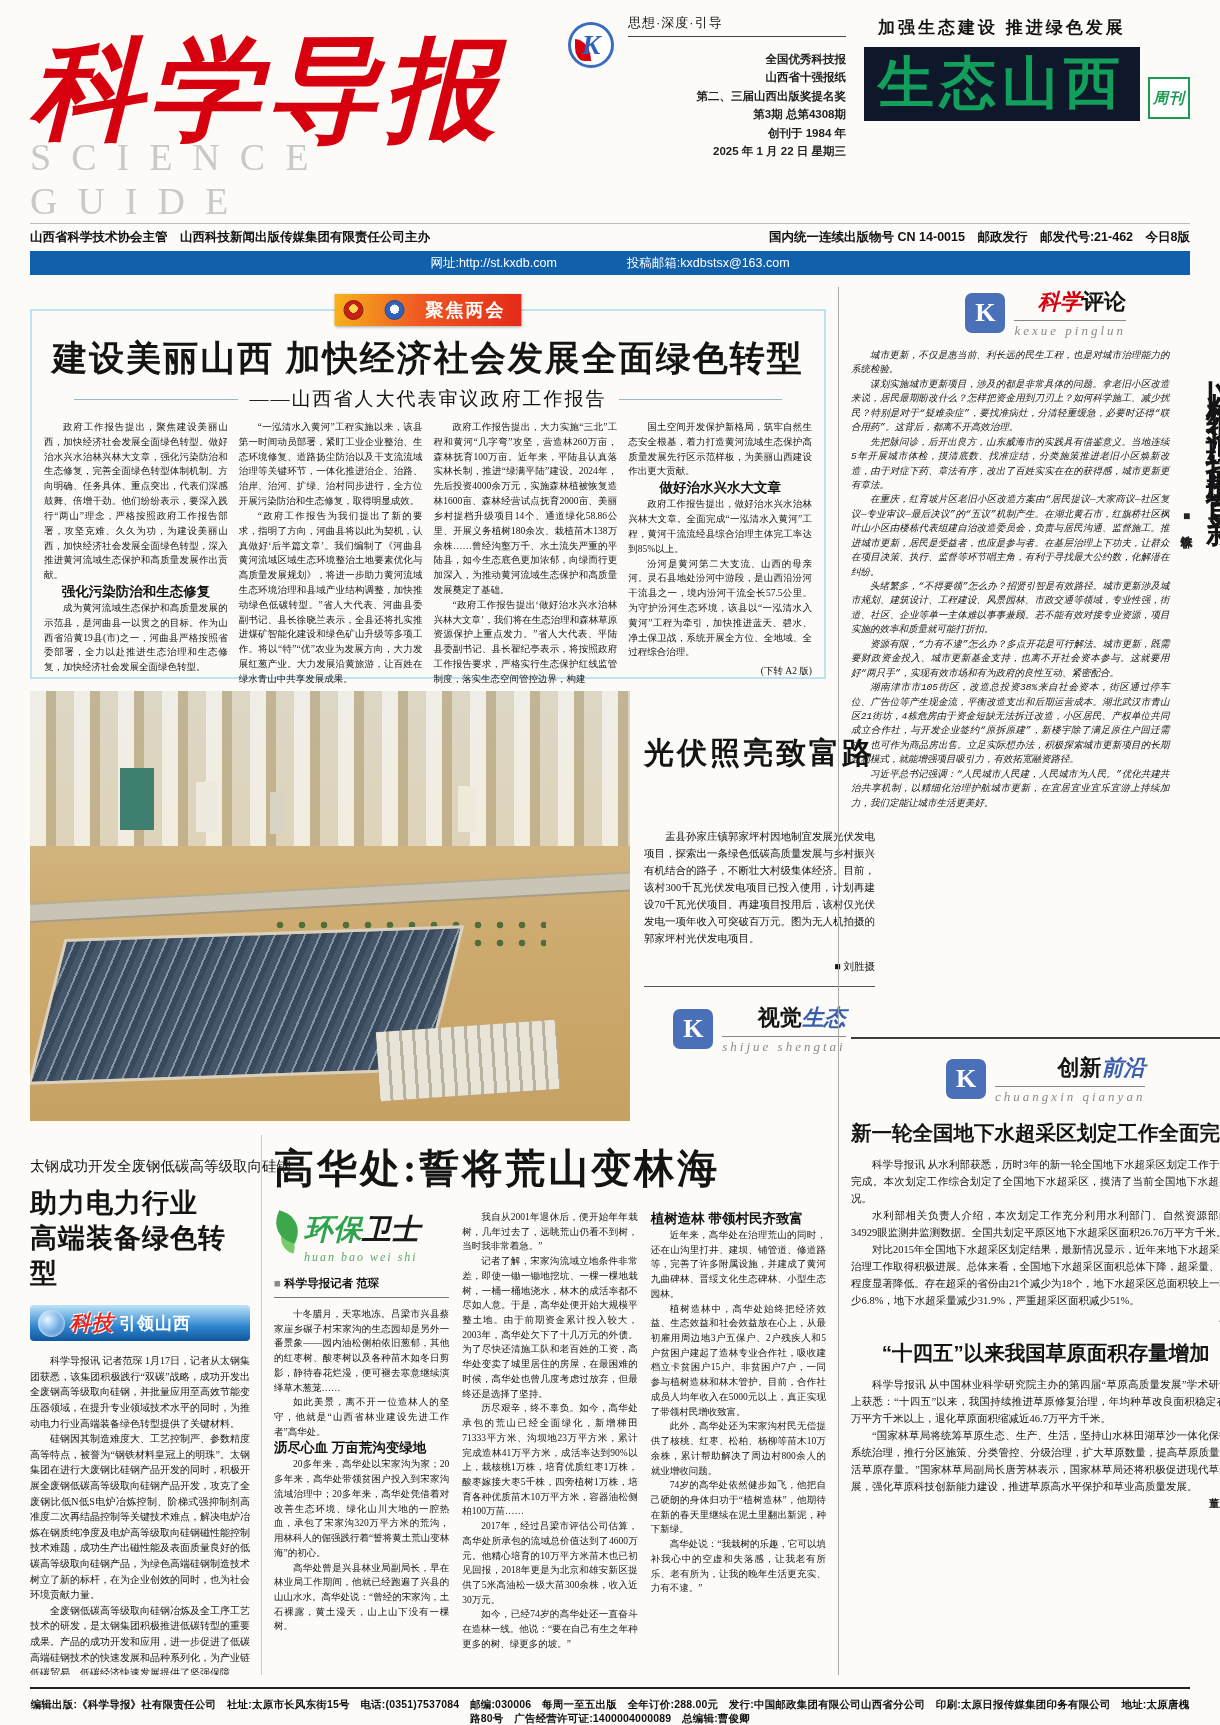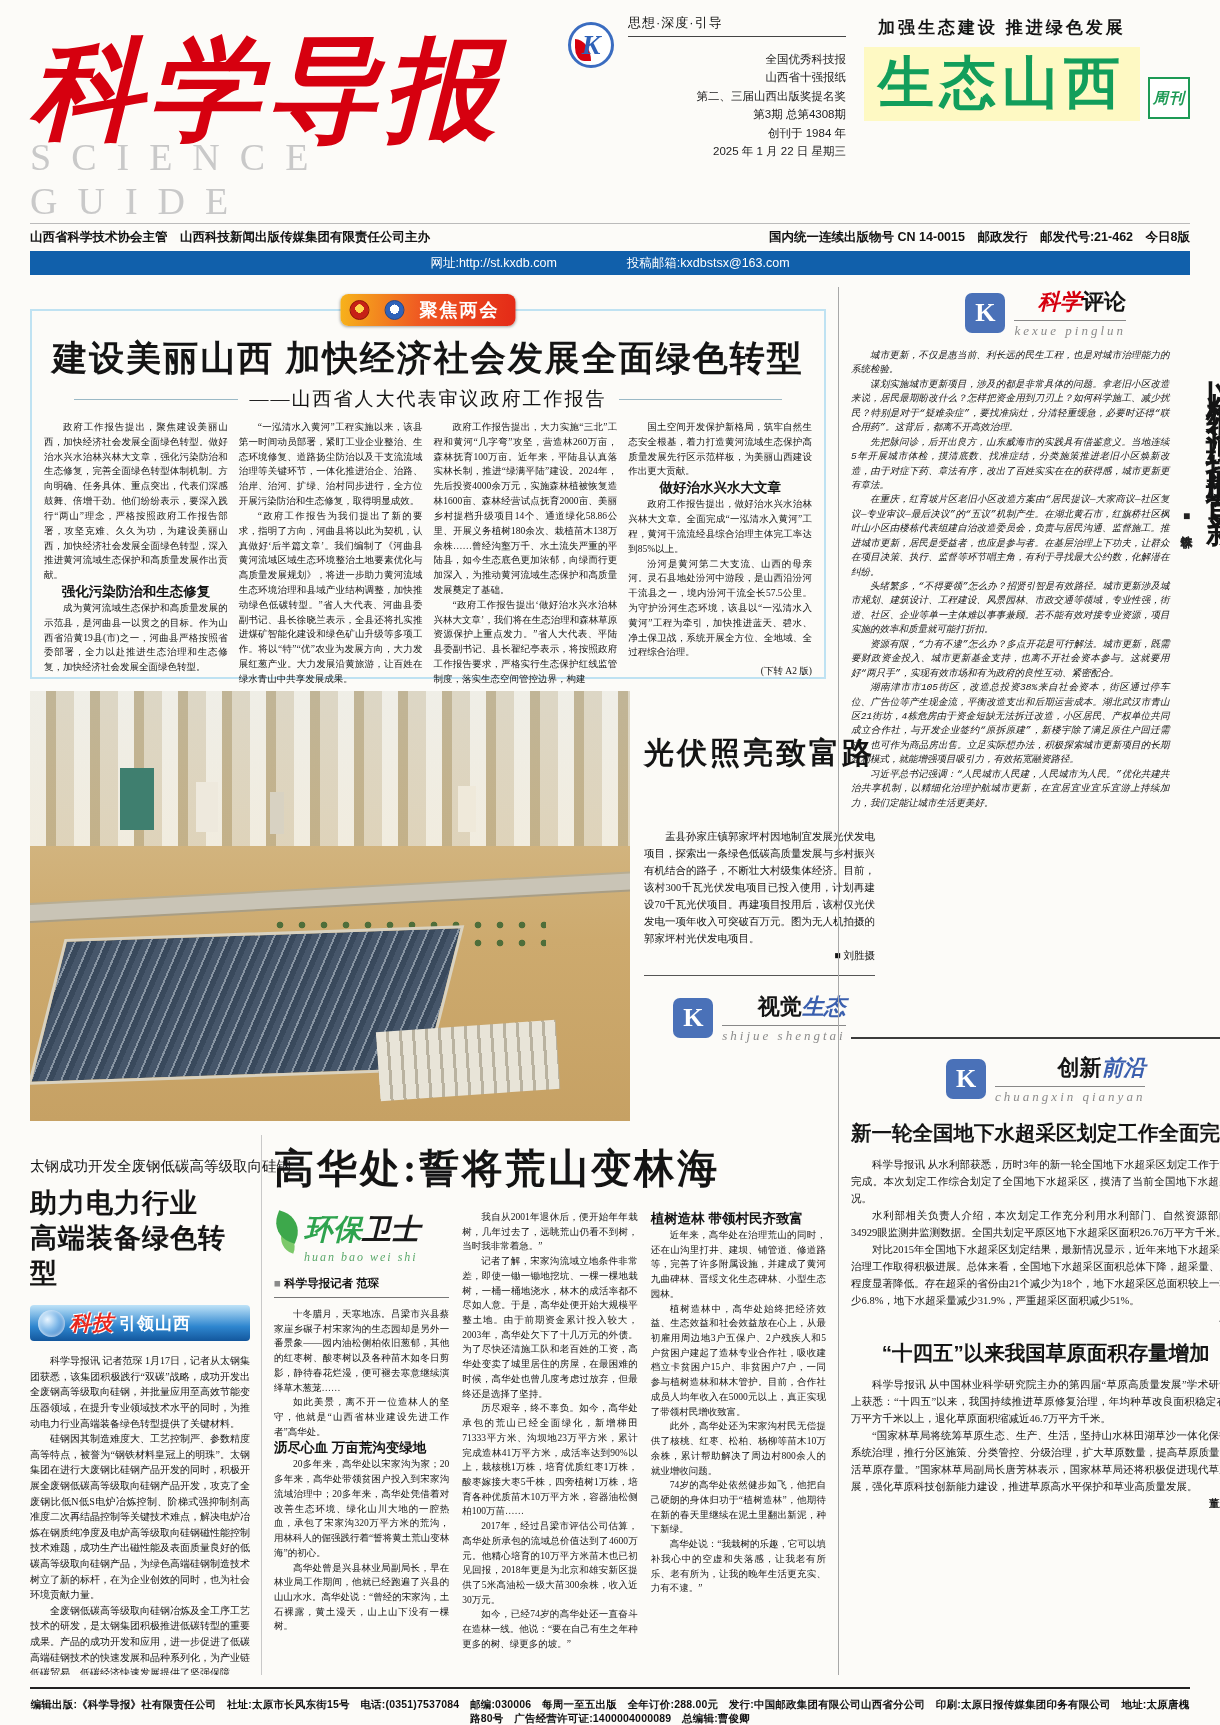--- a/index.html
+++ b/index.html
@@ -15,48 +15,48 @@
   .brand-en { font-size:38px; color:#c9c9c9; letter-spacing:20px; margin-top:-20px; font-family:"Liberation Serif",serif; }
   .mast-right { flex:1; padding-top:14px; display:flex; gap:14px; }
   .k-circle { width:46px; height:46px; border:3px solid #3a6cc0; border-radius:50%; margin-top:8px;
               display:flex; align-items:center; justify-content:center; flex:0 0 auto;
               font:900 28px "Liberation Serif",serif; font-style:italic; color:#2f62b8; position:relative; background:#fff;}
   .k-circle::before{ content:""; position:absolute; left:4px; bottom:4px; width:16px; height:22px;
               background:#d6000f; border-radius:0 100% 0 60%/0 100% 0 60%; }
   .k-circle span{ position:relative; }
   .mast-meta { width:218px; font-family:"Liberation Sans",sans-serif; }
   .mast-slogan { font-weight:400; font-size:13px; border-bottom:1px solid #444; padding-bottom:4px; margin-bottom:13px; letter-spacing:1px;}
-  .mast-lines { text-align:right; font-size:11.5px; line-height:1.6; color:#222; }
+  .mast-lines { text-align:right; font-size:11.5px; line-height:1.6; color:#222;font-weight:bold; }
   .mast-edition { flex:1; padding-left:4px; }
   .eco-slogan { font:700 17px "Liberation Sans",sans-serif; letter-spacing:3px; margin:2px 0 8px 14px; }
   .edition-strip { display:flex; align-items:flex-end; gap:8px; }
-  .edition-box { background:#fef9c3; padding:8px 14px 10px; }
+  .edition-box { background:#0f172a; padding:8px 14px 10px; }
   .edition-title { font-size:56px; font-weight:900; color:#129e5b; letter-spacing:6px; line-height:1;
                    font-family:"Liberation Serif",serif; white-space:nowrap; }
   .weekly-seal { width:42px; height:42px; border:2px solid #1d9a55; color:#1d9a55; display:flex; align-items:center;
                  justify-content:center; font:700 15px "Liberation Serif",serif; font-style:italic; letter-spacing:1px;
                  background:#fff; margin-bottom:2px; }
 
   
   .pub-row { height:27px; display:flex; justify-content:space-between; align-items:center;
              font:700 12.5px "Liberation Sans",sans-serif; color:#111; }
   .url-bar { height:24px; background:#1160ab; color:#fff; display:flex; justify-content:center; gap:70px;
              align-items:center; font:400 12.5px "Liberation Sans",sans-serif; }
 
   
   .content { display:flex; gap:12px; margin-top:12px; }
   .main-col { width:796px; flex:0 0 auto; }
   .right-col { flex:1; border-left:1px solid #a8a8a8; padding-left:12px; }
 
   
   .lead-box { position:relative; border:2px solid #bfe2f2; margin-top:22px; padding:16px 12px 8px; height:370px; }
   .badge { position:absolute; top:-17px; left:50%; transform:translateX(-50%);
-           background:linear-gradient(95deg,#f7b31b,#ef5a22 45%,#e42a17); color:#fff; display:flex; align-items:center; gap:15px;
+           background:linear-gradient(95deg,#f7b31b,#ef5a22 45%,#e42a17); color:#fff; display:flex; align-items:center; gap:21px;
            font:700 18px "Liberation Sans",sans-serif; padding:4px 16px 4px 9px; letter-spacing:2px;
-           box-shadow:0 1px 3px rgba(0,0,0,.35);border-radius:8px; }
+           box-shadow:0 1px 3px rgba(0,0,0,.35); }
   .emblem { width:20px; height:20px; border-radius:50%; display:inline-block; }
   .emblem.red { background:radial-gradient(circle at 50% 42%, #ffd54d 0 30%, #c62016 31% 100%); border:1px solid #8e1209; }
   .emblem.blue { background:radial-gradient(circle at 50% 45%, #fff 0 34%, #2f62b8 35% 100%); border:1px solid #24478a; }
   .lead-headline { margin:8px 0 4px; text-align:center; font:900 35px "Liberation Sans",sans-serif; letter-spacing:2px; white-space:nowrap;}
   .lead-sub { display:flex; align-items:center; gap:12px; margin:4px 30px 8px; }
   .lead-sub .ln { flex:1; height:1px; background:#9bb9c6; }
   .lead-sub .tx { font-size:19px; letter-spacing:2px; }
   .lead-cols { display:flex; gap:11px; margin-top:8px; }
   .lead-cols .col { flex:1; font-size:9.5px; line-height:1.56; text-align:justify; }
   .lead-cols p { margin:0; text-indent:2em; }
@@ -79,21 +79,21 @@
   .ph-trees { position:absolute; top:52%; left:40%; width:46%; height:8%;
            background:radial-gradient(circle 6px at 10px 10px,#4f6e3a 0 55%,transparent 60%) 0 0/22px 18px repeat; }
   .ph-solar { position:absolute; top:56%; left:3%; width:66%; height:34%; transform:skewX(-16deg) rotate(-2deg);
            background:repeating-linear-gradient(100deg,#46566a 0 7px,#8794a2 7px 9px,#39495c 9px 15px);
            border:3px solid #d9d2c0; }
   .ph-shed { position:absolute; bottom:6%; left:58%; width:30%; height:16%;
            background:repeating-linear-gradient(90deg,#e8e4d8 0 10px,#b9b2a0 10px 13px); transform:rotate(-4deg); }
   .photo-side { flex:1; display:flex; flex-direction:column; }
   .photo-title { font:700 30px "Liberation Sans",sans-serif; letter-spacing:3px; margin:42px 0 54px; white-space:nowrap; }
   .photo-caption { font-size:10.5px; line-height:1.62; text-align:justify; text-indent:2em; margin:0; }
-  .credit { text-align:right; font:400 10.5px "Liberation Sans",sans-serif; margin-top:2px; }
+  .credit { text-align:right; font:400 10.5px "Liberation Sans",sans-serif; margin-top:13px; }
   .side-sep { border-top:1px solid #555; margin:12px 0 16px; }
   .brand-unit { display:flex; align-items:center; gap:9px; justify-content:center; }
   .k-square { width:40px; height:40px; background:#4a71b8; color:#fff; border-radius:7px; display:flex; align-items:center;
               justify-content:center; font:900 26px "Liberation Serif",serif; flex:0 0 auto; }
   .bu-text { border-bottom:0;text-align:right; }
   .bu-cn { font-size:22px; font-weight:700; font-family:"Liberation Sans",sans-serif; border-bottom:1px solid #888; padding-bottom:3px; white-space:nowrap;}
   .bu-cn .accent { color:#3a5fae; font-family:"Liberation Serif",serif; font-style:italic; font-weight:900; }
   .bu-cn .accent-red { color:#d6000f; font-family:"Liberation Serif",serif; font-style:italic; font-weight:900; }
   .bu-py { font:italic 13px "Liberation Serif",serif; color:#8a8a8a; letter-spacing:3px; margin-top:2px; }
 

